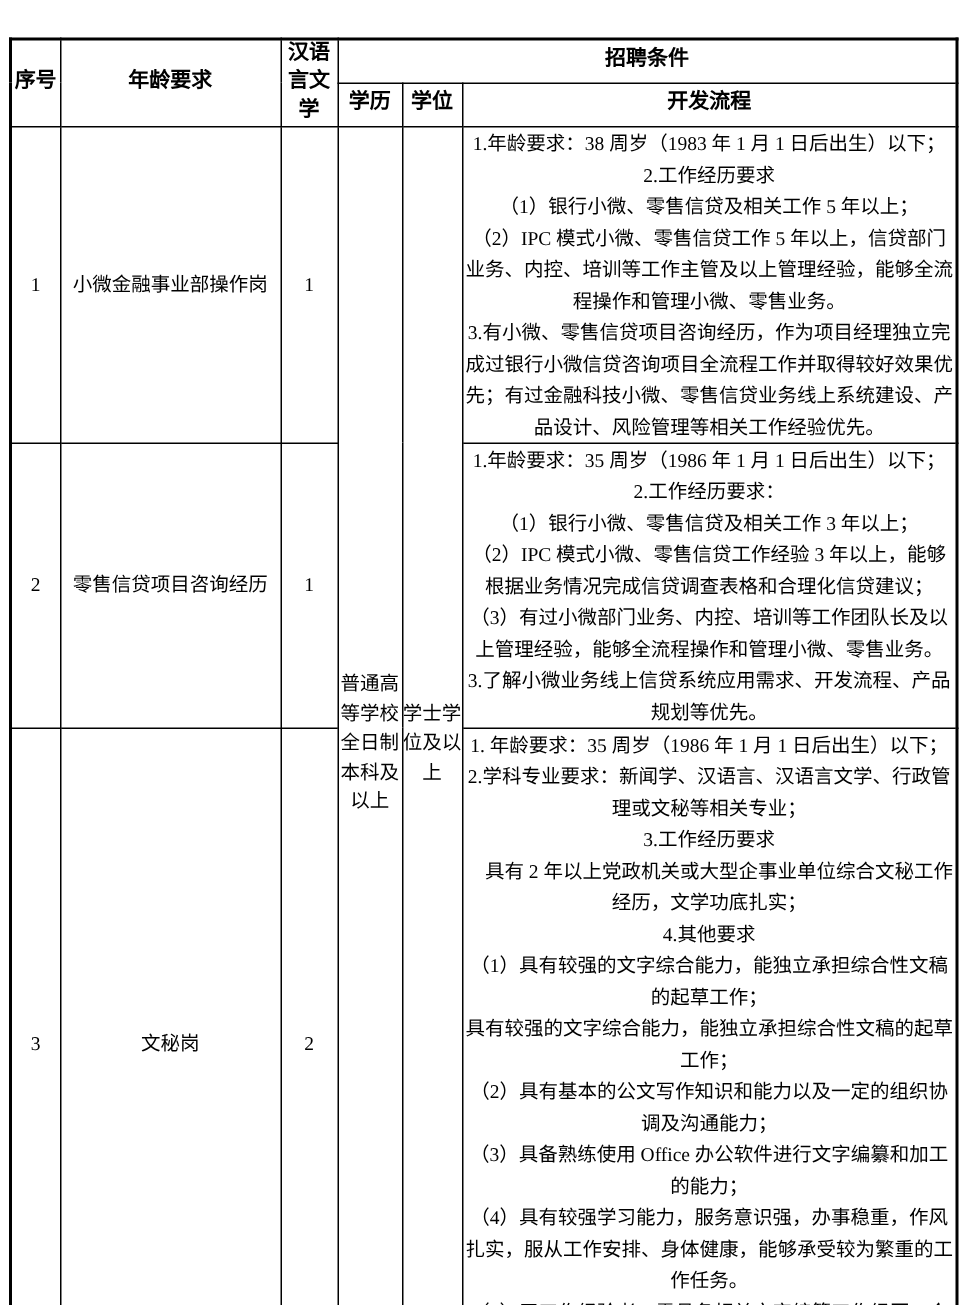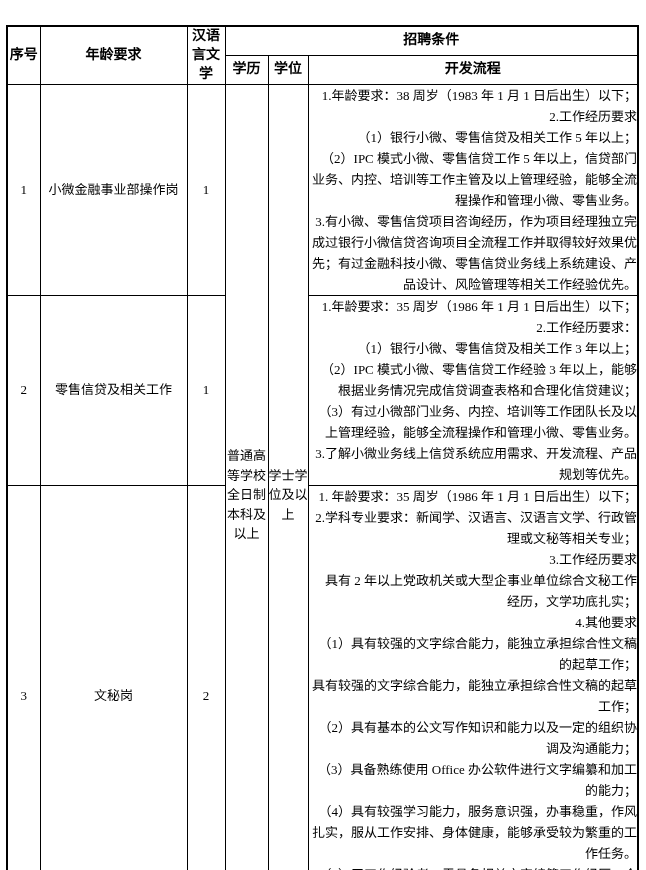--- a/index.html
+++ b/index.html
@@ -37,21 +37,21 @@
     padding: 2px 1px;
   }
   td.center-cell {
     text-align: center;
     vertical-align: middle;
     font-size: 13px;
     line-height: 1.5;
     padding: 2px 1px;
   }
   td.conditions-cell {
-    text-align: right;
+    text-align: center;
     vertical-align: top;
     font-size: 13px;
     line-height: 21px;
     padding: 4px 5px 4px 5px;
     white-space: pre-wrap;
     word-break: break-all;
   }
 </style>
 </head>
 <body>
@@ -87,21 +87,21 @@
         <td class="center-cell" rowspan="3">普通高等学校全日制本科及以上</td>
         <td class="center-cell" rowspan="3">学士学位及以上</td>
         <td class="conditions-cell">1.年龄要求：38 周岁（1983 年 1 月 1 日后出生）以下；
 2.工作经历要求
 （1）银行小微、零售信贷及相关工作 5 年以上；
 （2）IPC 模式小微、零售信贷工作 5 年以上，信贷部门业务、内控、培训等工作主管及以上管理经验，能够全流程操作和管理小微、零售业务。
 3.有小微、零售信贷项目咨询经历，作为项目经理独立完成过银行小微信贷咨询项目全流程工作并取得较好效果优先；有过金融科技小微、零售信贷业务线上系统建设、产品设计、风险管理等相关工作经验优先。</td>
       </tr>
       <tr style="height:177px">
         <td class="center-cell">2</td>
-        <td class="center-cell">零售信贷及相关工作</td>
+        <td class="center-cell">零售信贷项目咨询经历</td>
         <td class="center-cell">1</td>
         <td class="conditions-cell">1.年龄要求：35 周岁（1986 年 1 月 1 日后出生）以下；
 2.工作经历要求：
 （1）银行小微、零售信贷及相关工作 3 年以上；
 （2）IPC 模式小微、零售信贷工作经验 3 年以上，能够根据业务情况完成信贷调查表格和合理化信贷建议；
 （3）有过小微部门业务、内控、培训等工作团队长及以上管理经验，能够全流程操作和管理小微、零售业务。
 3.了解小微业务线上信贷系统应用需求、开发流程、产品规划等优先。</td>
       </tr>
       <tr style="height:361px">
         <td class="center-cell">3</td>

